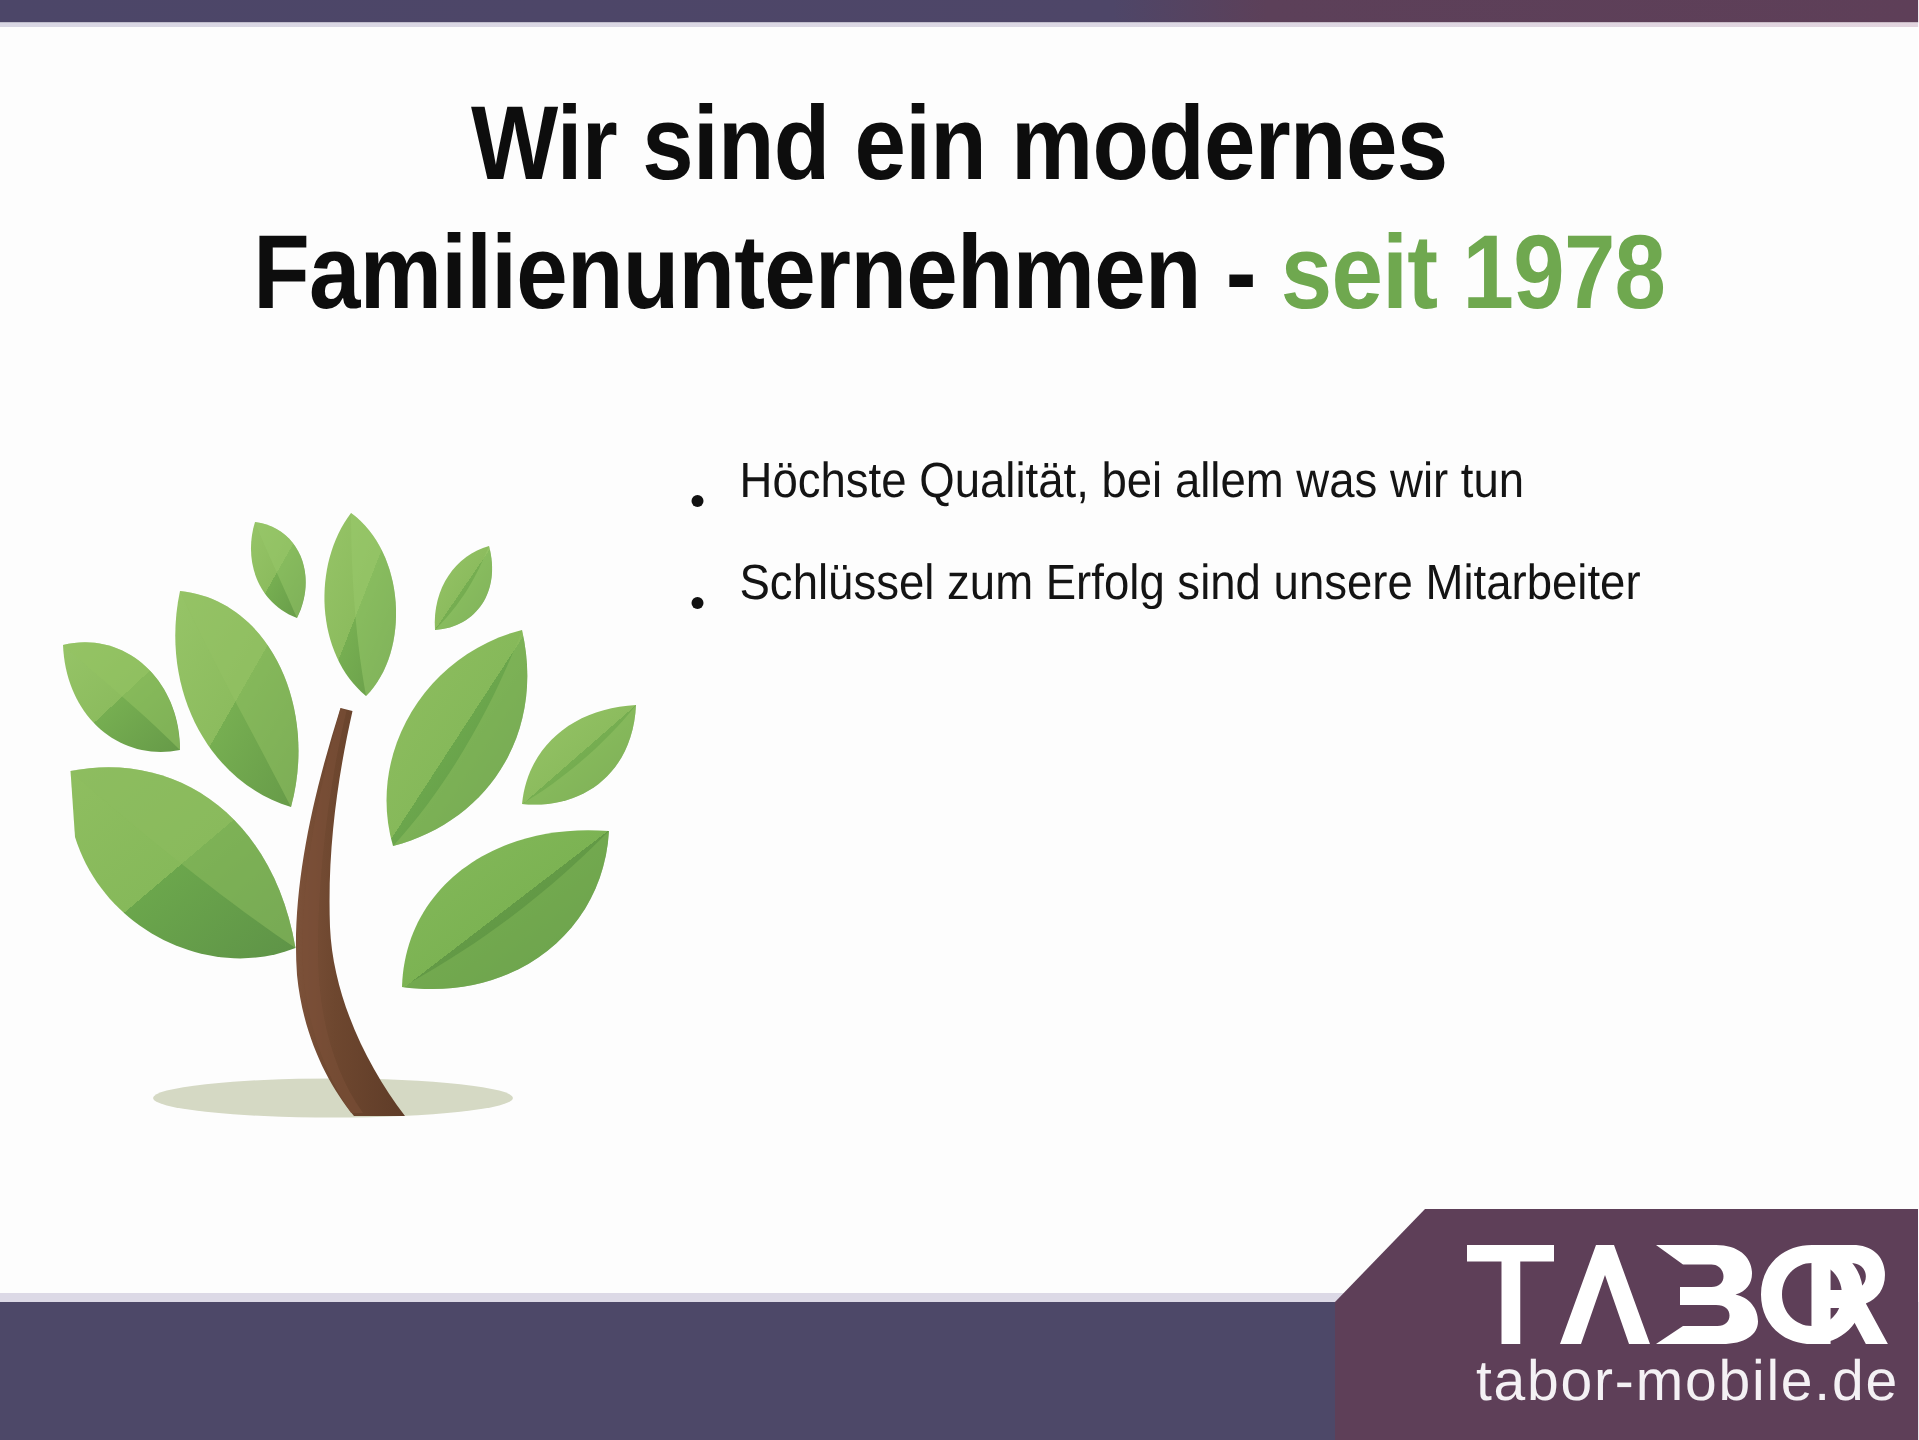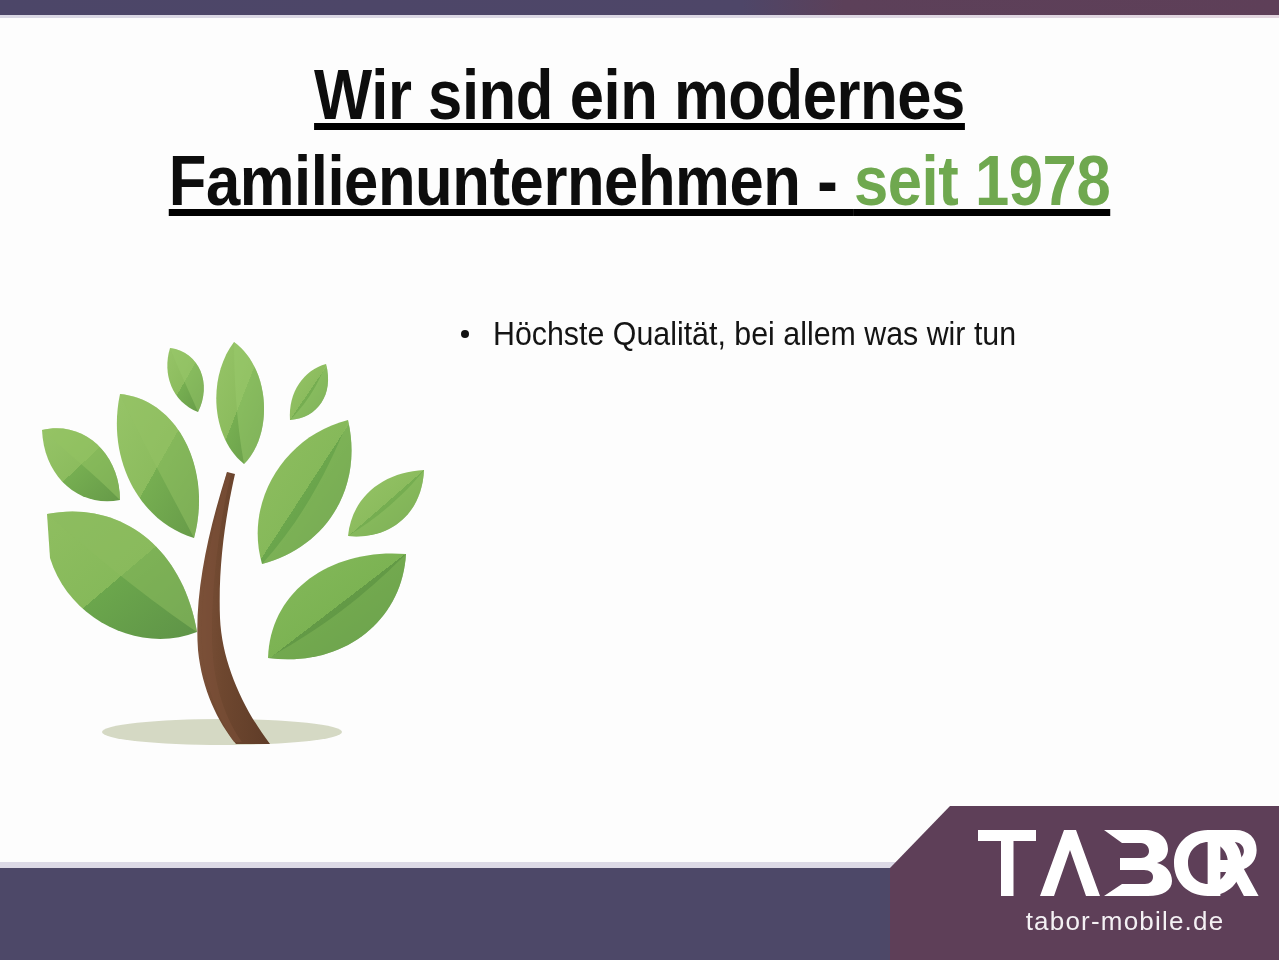--- a/index.html
+++ b/index.html
@@ -37,21 +37,20 @@
     background: linear-gradient(to right, #d9d7e4 0%, #dcd8e4 58%, #e2d4de 100%);
   }
 
   
   #title-block {
     position: absolute;
     left: 0;
     top: 52px;
     width: 1279px;
     text-align: center;
-    text-decoration: underline;
   }
   .title-line {
     font-family: "Liberation Sans Narrow", "Liberation Sans", sans-serif;
     font-weight: bold;
     font-size: 70px;
     line-height: 86px;
     letter-spacing: -0.5px;
     color: #0d0d0d;
     white-space: nowrap;
     transform: scaleX(0.88);
@@ -65,21 +64,20 @@
   #bullet-list {
     position: absolute;
     left: 455px;
     top: 300px;
     width: 815px;
   }
   .bullet-row {
     position: relative;
     height: 68px;
     display: flex;
-    align-items: center;
   }
   .bullet-dot {
     position: absolute;
     left: 6px;
     top: 50%;
     width: 8px;
     height: 8px;
     margin-top: -4px;
     border-radius: 50%;
     background: #111111;
@@ -156,21 +154,21 @@
     width: 290px;
     height: 66px;
   }
   #logo-url {
     position: absolute;
     left: 92px;
     top: 98px;
     width: 286px;
     text-align: center;
     font-family: "Liberation Sans", sans-serif;
-    font-size: 26px;
+    font-size: 38px;
     line-height: 34px;
     letter-spacing: 1.2px;
     color: #f4f1f4;
     white-space: nowrap;
   }
 </style>
 </head>
 <body>
 
 <div id="slide">
@@ -243,20 +241,24 @@
       <path d="M205 140 C 186 200 172 262 176 318 C 180 358 196 390 214 412 L 248 412 C 222 378 200 332 198 286 C 196 232 204 182 213 142 Z" fill="url(#trunkG)"></path>
       <path d="M205 140 C 190 196 178 256 180 312 C 182 352 196 386 212 410 L 220 410 C 200 382 190 344 190 302 C 190 248 198 188 209 142 Z" fill="#7c5139" opacity="0.55"></path>
     </svg>
   </div>
 
   <div id="bullet-list">
     <div class="bullet-row">
       <span class="bullet-dot"></span>
       <span class="bullet-text">Höchste Qualität, bei allem was wir tun</span>
     </div>
+    <div class="bullet-row">
+      <span class="bullet-dot"></span>
+      <span class="bullet-text">Schlüssel zum Erfolg sind unsere Mitarbeiter</span>
+    </div>
   </div>
 
   <div id="bottom-separator"></div>
   <div id="bottom-bar"></div>
 
   <div id="logo-plate"></div>
   <div id="logo-inner">
     <div id="logo-wordmark">
       <svg viewBox="0 0 290 66" xmlns="http://www.w3.org/2000/svg" aria-hidden="true">
 

